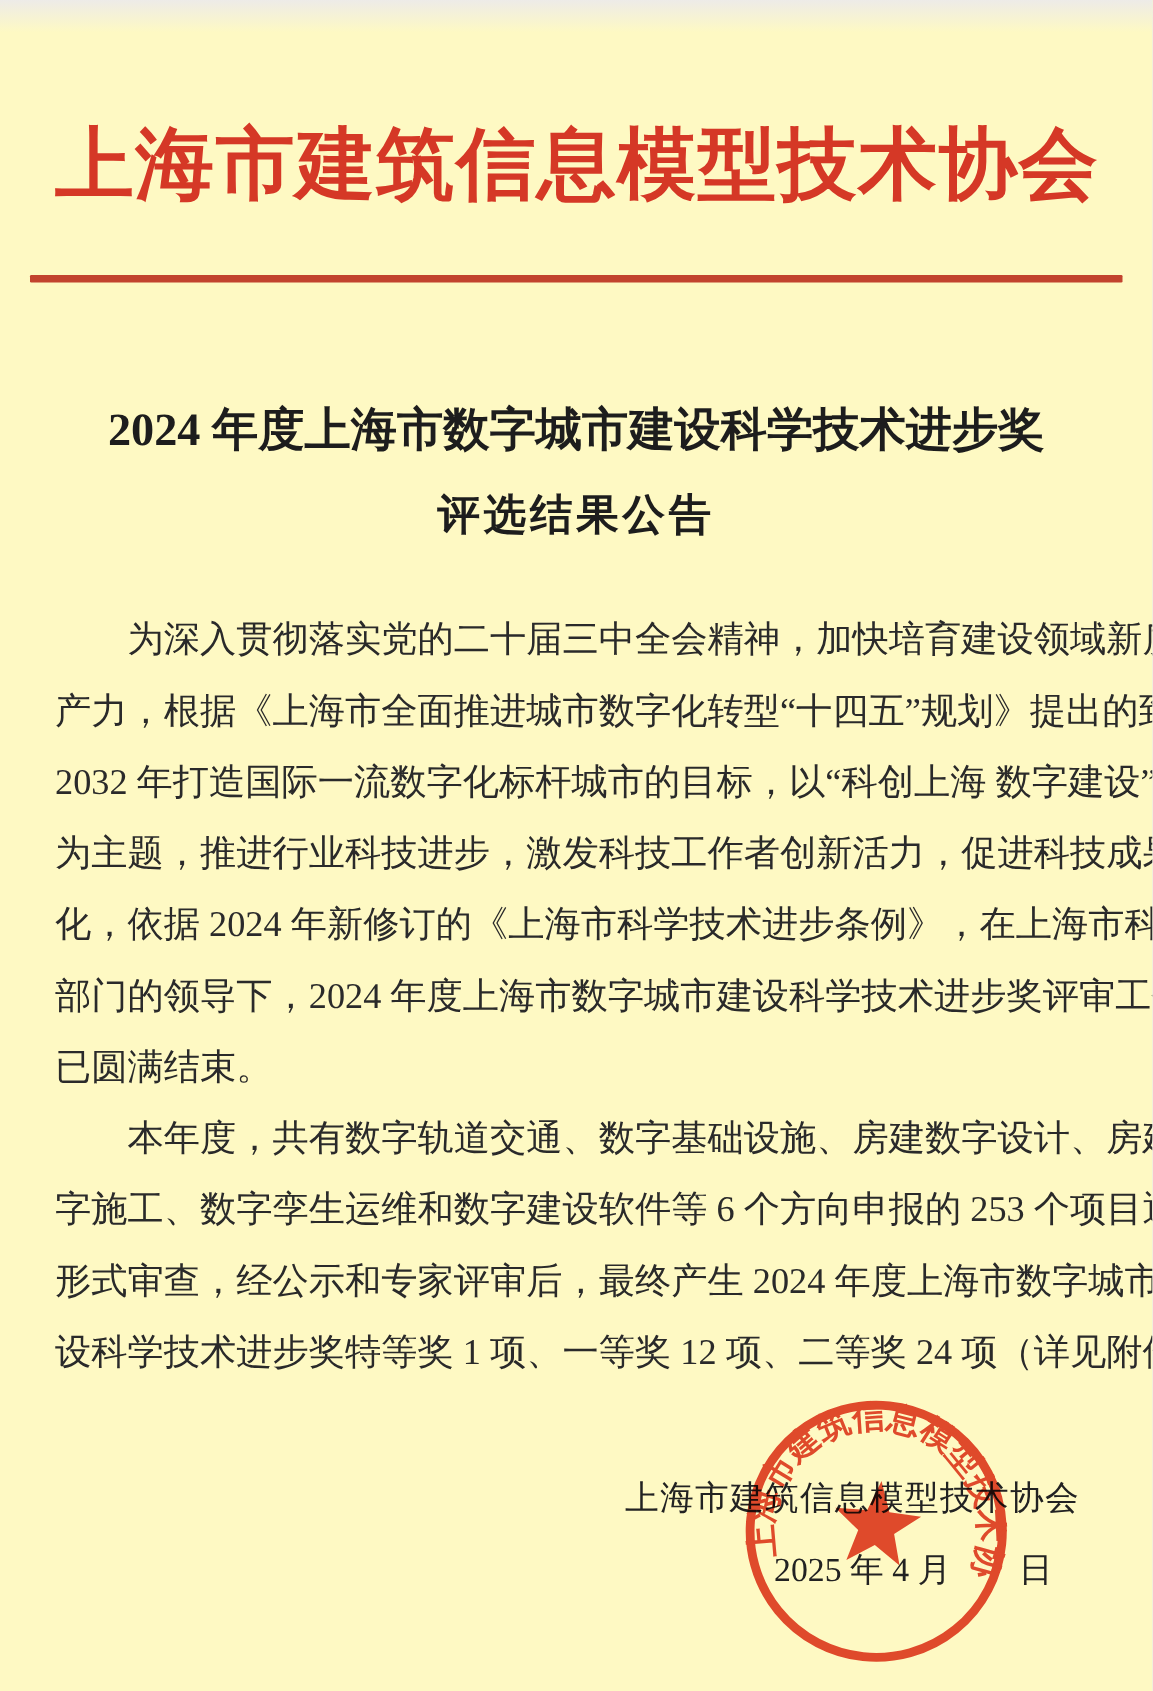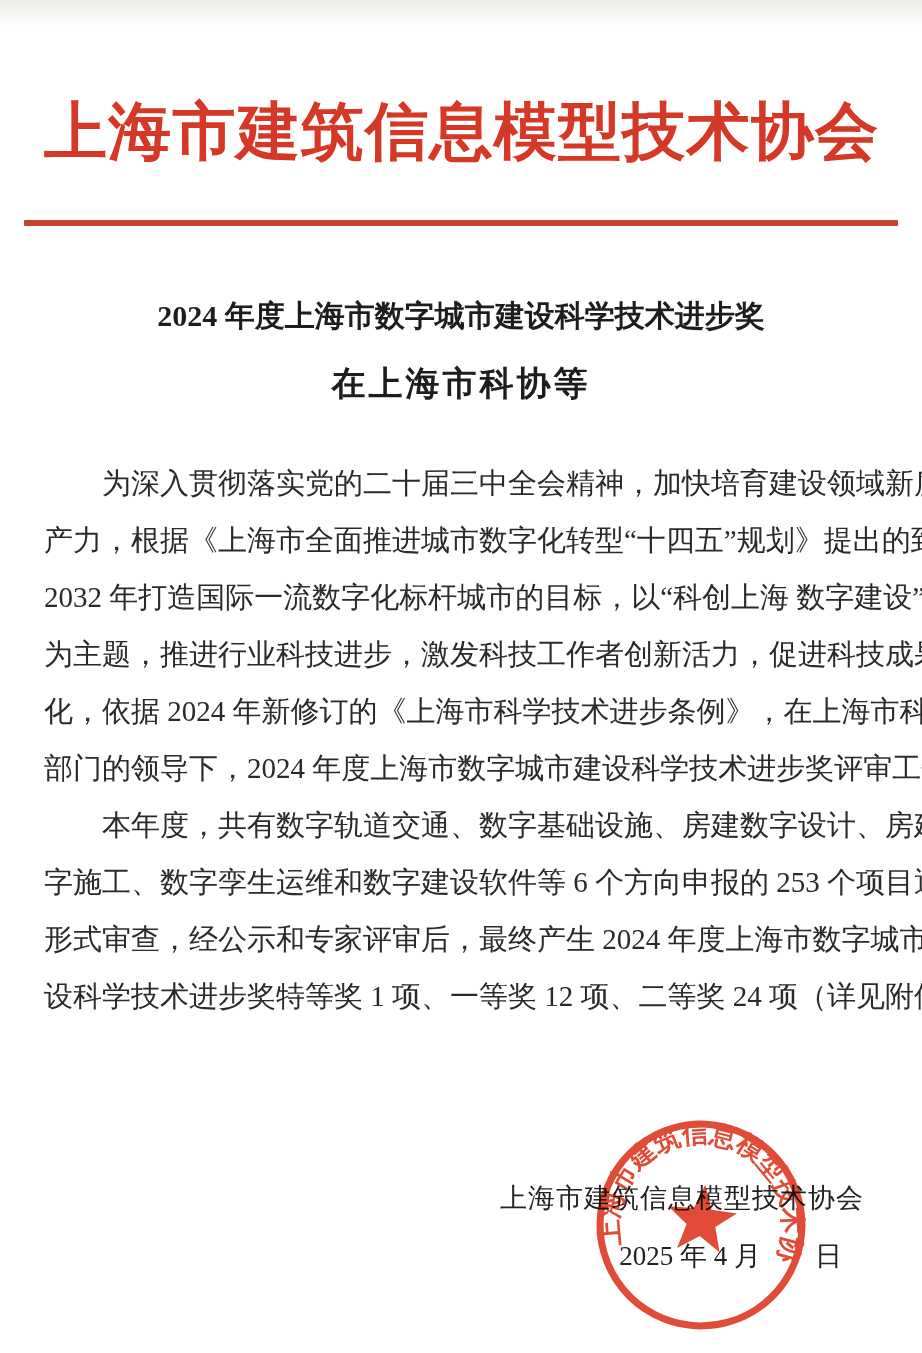--- a/index.html
+++ b/index.html
@@ -1,20 +1,20 @@
 <!DOCTYPE html>
 <html><head>
 <meta charset="utf-8">
 <style>
   html,body { margin:0; padding:0; background:#e8e8e8; }
   .page {
     position:relative;
     width:922px; height:1353px;
     margin:0 auto;
-    background:#ffffff;
+    background:#fef9c3;
     color:#2a2a2a;
     font-family:"Liberation Serif","DejaVu Serif",serif;
     overflow:hidden;
   }
   .page::before{
     content:""; position:absolute; left:0; right:0; top:0; height:26px;
     background:linear-gradient(#edebe8, rgba(255,255,255,0));
     pointer-events:none;
   }
   .letterhead{
@@ -22,21 +22,21 @@
     font-size:63px; font-weight:bold; line-height:1.15;
     color:#d53826;
     text-align:justify; text-align-last:justify;
     white-space:nowrap;
   }
   .red-rule{
     margin:52px 24px 0;
     height:6px; background:#c2432e; border-radius:1px;
   }
   .doc-title{ text-align:center; font-weight:bold; color:#1d1d1d; }
-  .doc-title .t1{ margin-top:67px; font-size:30px; line-height:46px; }
+  .doc-title .t1{ margin-top:96px; font-size:37px; line-height:46px; }
   .doc-title .t2{ margin-top:22px; font-size:34px; line-height:46px; letter-spacing:3px; }
   .body{ margin:48px 44px 0; font-size:29px; }
   .bline{
     line-height:57px; height:57px;
     text-align:justify; text-align-last:justify;
     white-space:nowrap;
   }
   .bline.indent{ text-indent:2em; }
   .bline.plain{ text-align-last:left; white-space:normal; }
   .signature{
@@ -60,30 +60,31 @@
 <body>
 
 <div class="page">
 
   <div class="letterhead">上海市建筑信息模型技术协会</div>
 
   <div class="red-rule"></div>
 
   <div class="doc-title">
     <div class="t1">2024 年度上海市数字城市建设科学技术进步奖</div>
-    <div class="t2">在上海市科协等</div>
+    <div class="t2">评选结果公告</div>
   </div>
 
   <div class="body">
     <div class="bline indent">为深入贯彻落实党的二十届三中全会精神，加快培育建设领域新质生</div>
     <div class="bline">产力，根据《上海市全面推进城市数字化转型“十四五”规划》提出的到</div>
     <div class="bline">2032 年打造国际一流数字化标杆城市的目标，以“科创上海 数字建设”</div>
     <div class="bline">为主题，推进行业科技进步，激发科技工作者创新活力，促进科技成果转</div>
     <div class="bline">化，依据 2024 年新修订的《上海市科学技术进步条例》，在上海市科协等</div>
     <div class="bline">部门的领导下，2024 年度上海市数字城市建设科学技术进步奖评审工作</div>
+    <div class="bline plain">已圆满结束。</div>
     <div class="bline indent">本年度，共有数字轨道交通、数字基础设施、房建数字设计、房建数</div>
     <div class="bline">字施工、数字孪生运维和数字建设软件等 6 个方向申报的 253 个项目通过</div>
     <div class="bline">形式审查，经公示和专家评审后，最终产生 2024 年度上海市数字城市建</div>
     <div class="bline">设科学技术进步奖特等奖 1 项、一等奖 12 项、二等奖 24 项（详见附件）。</div>
   </div>
 
   <div class="signature">上海市建筑信息模型技术协会</div>
 
   <div class="date">2025 年 4 月　　日</div>
 

